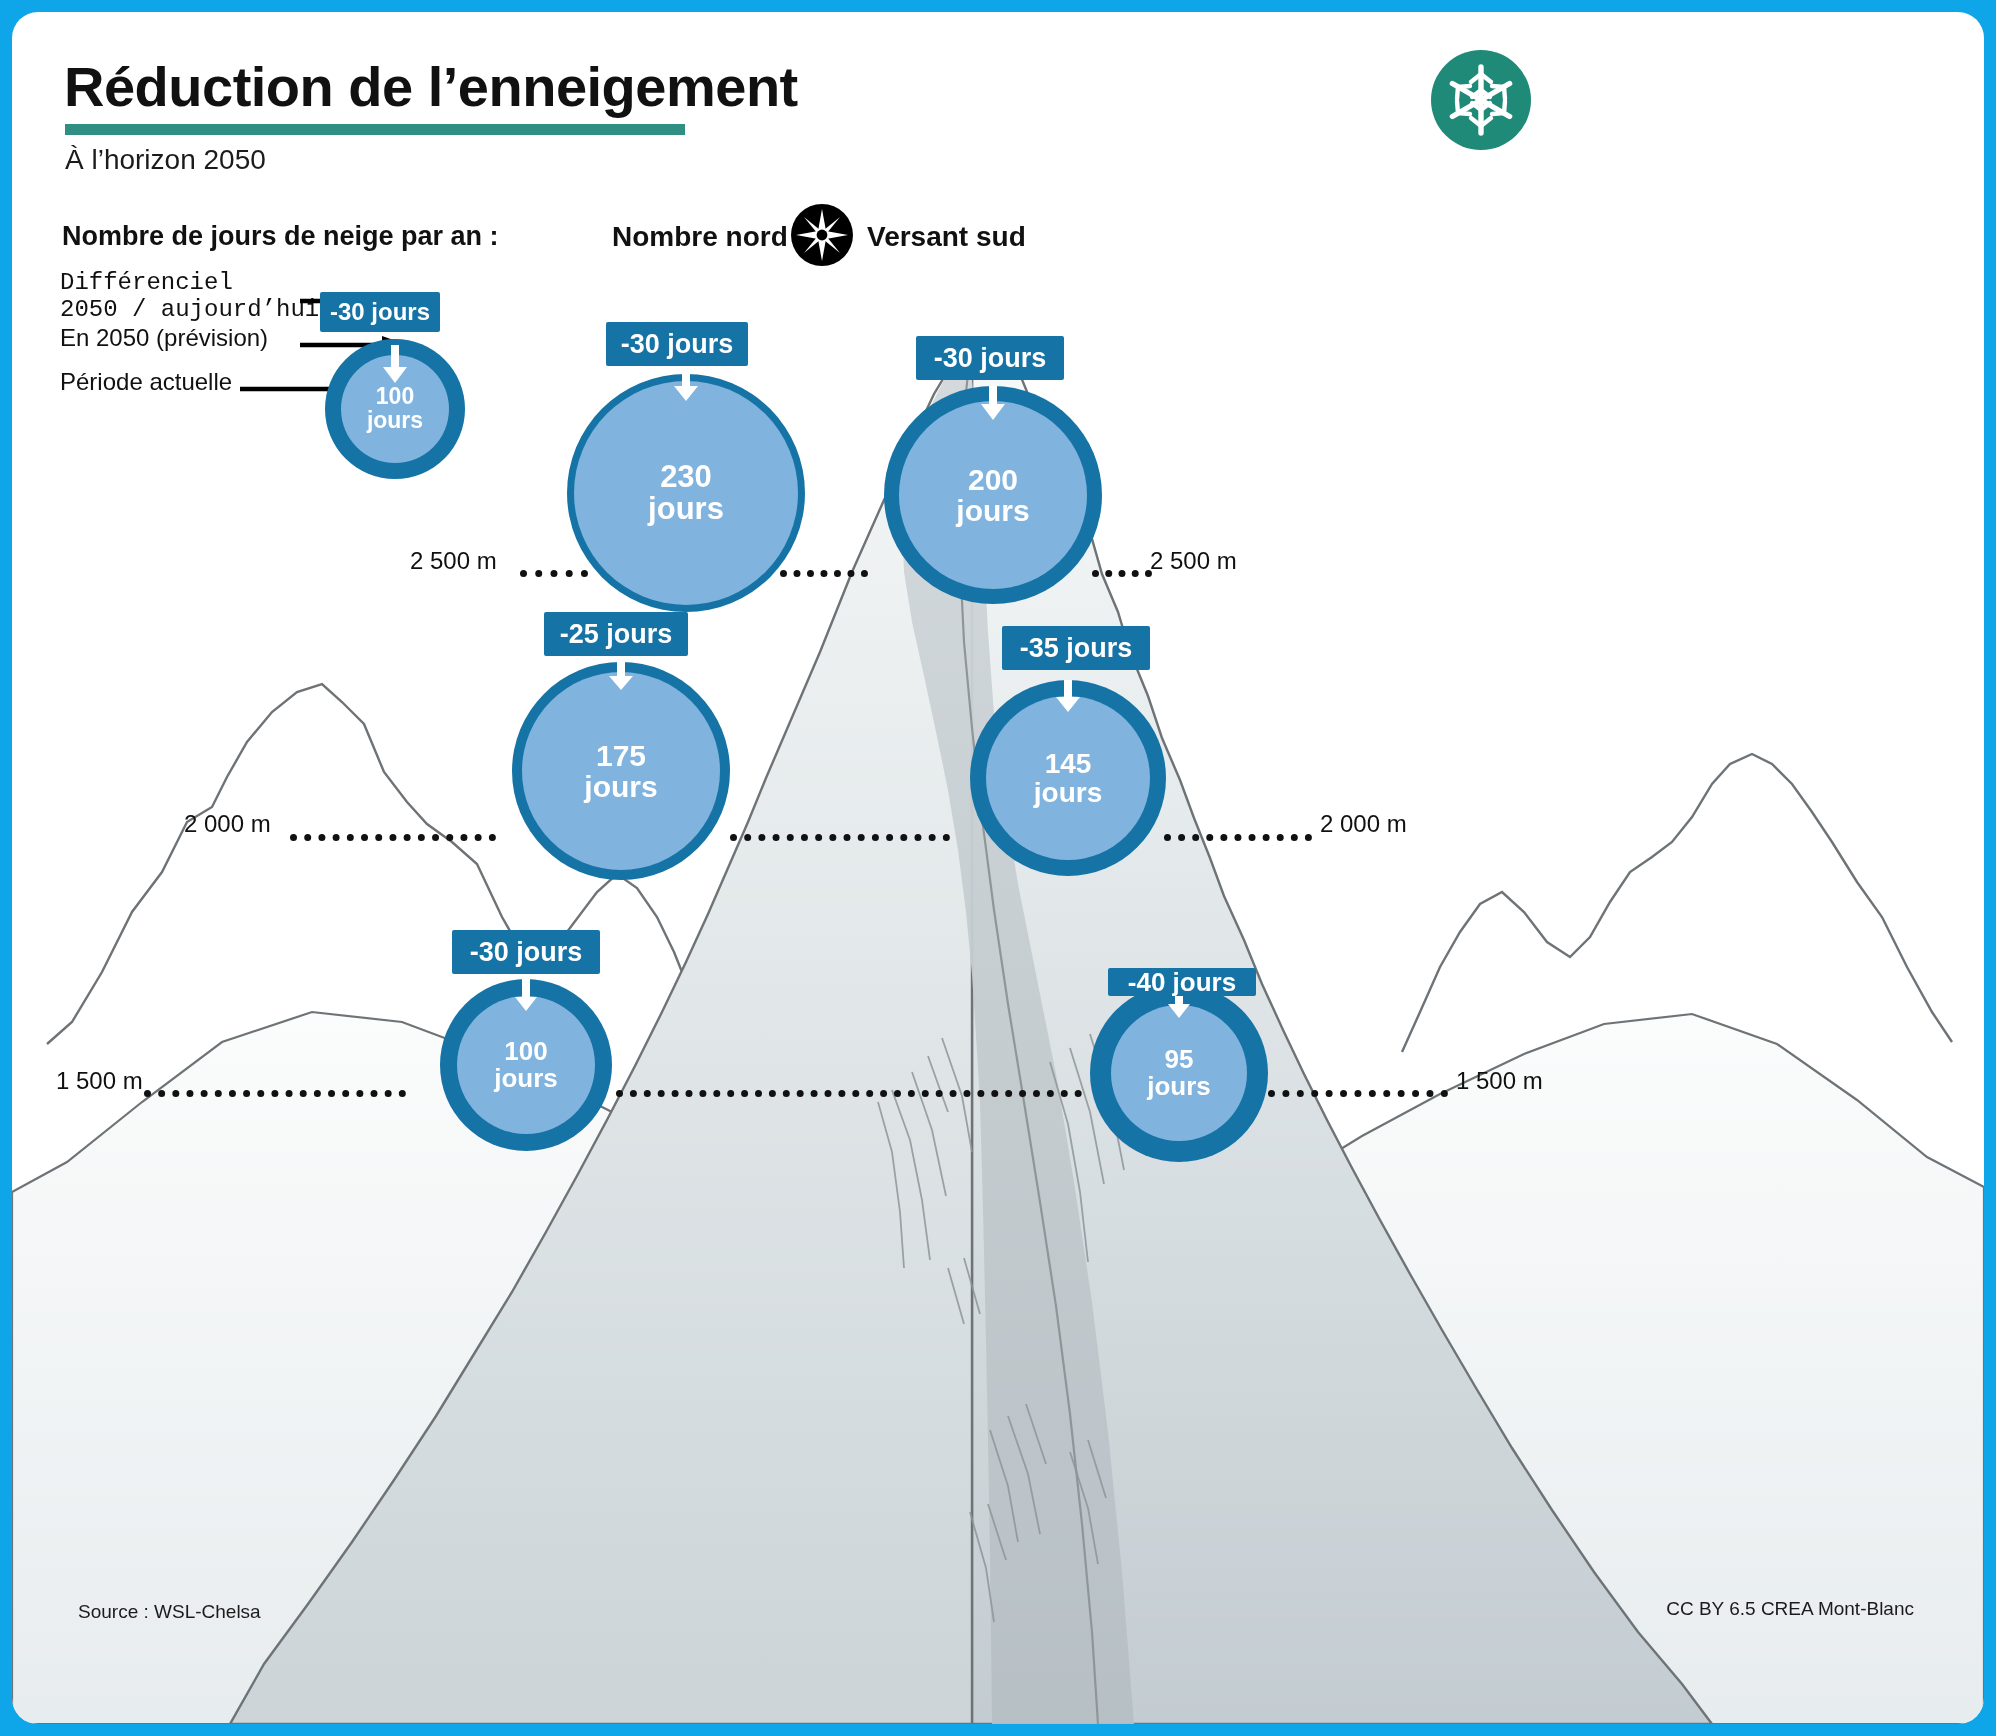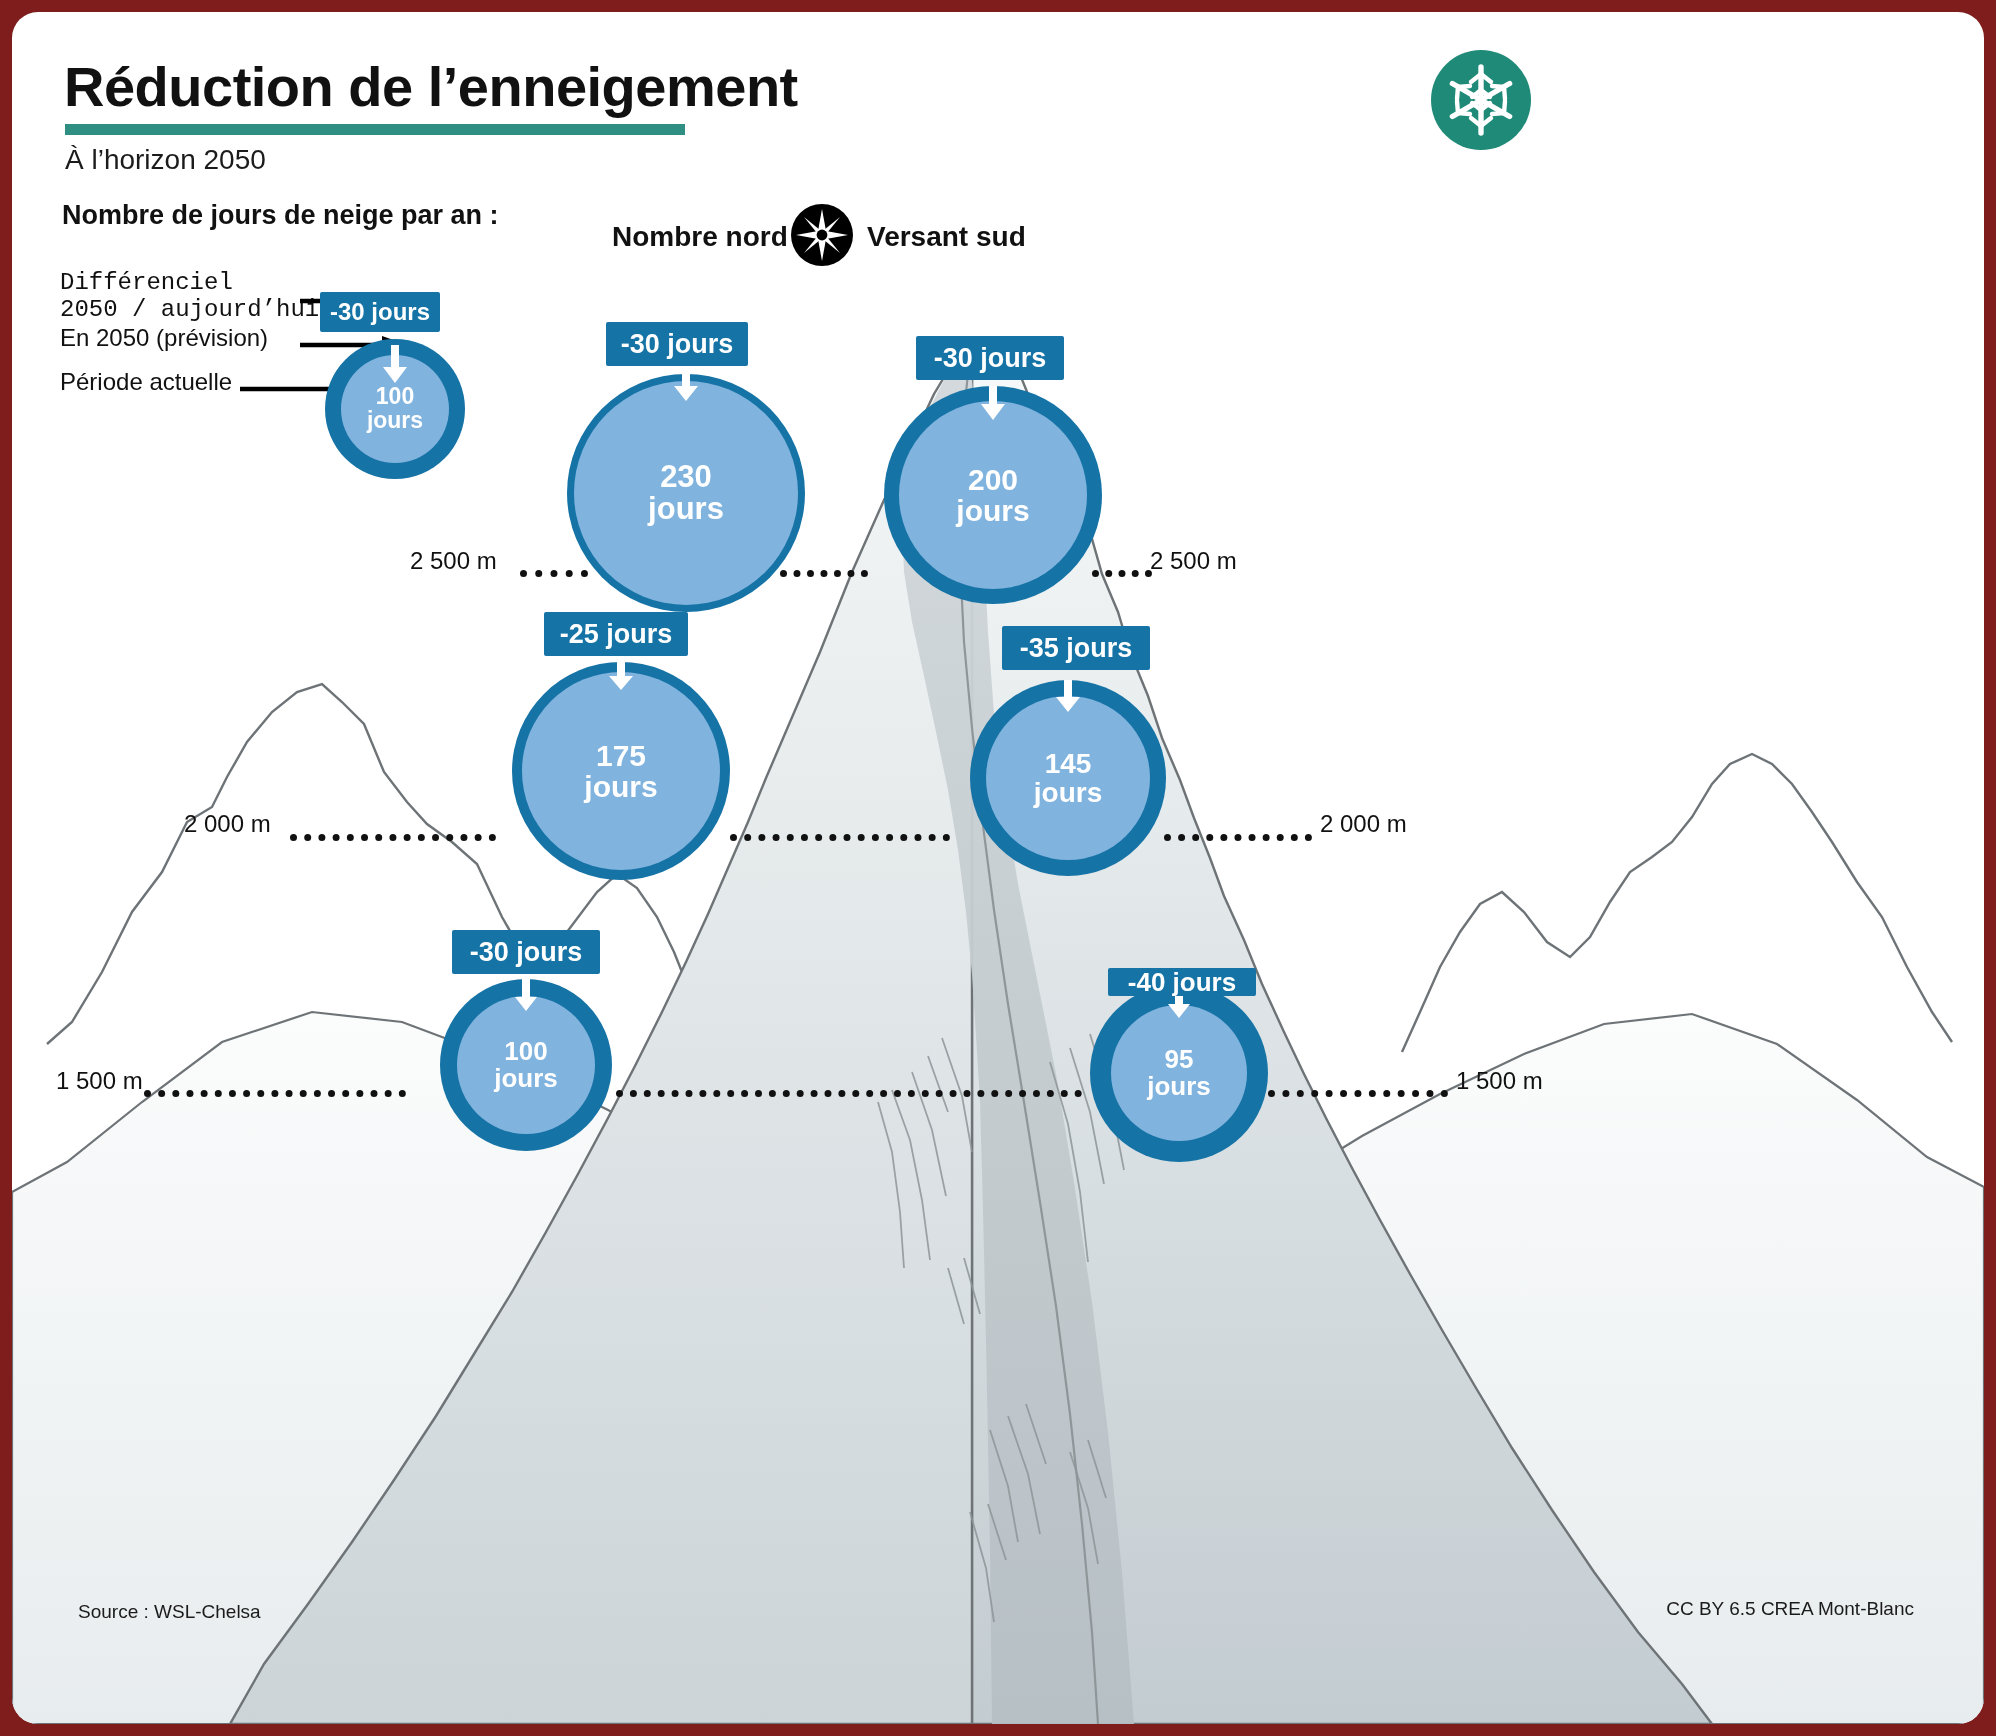--- a/index.html
+++ b/index.html
@@ -1,20 +1,20 @@
 <!DOCTYPE html>
 <html lang="fr"><head>
 <meta charset="utf-8">
 <style>
   html,body{margin:0;padding:0;background:#000;}
   body{width:1996px;height:1736px;font-family:"Liberation Sans",sans-serif;}
 
   .frame{
     position:relative;width:1996px;height:1736px;box-sizing:border-box;
-    background:#7f1d1d;overflow:hidden;
+    background:#0ea5e9;overflow:hidden;
   }
   .card{
     position:absolute;left:12px;top:12px;width:1972px;height:1712px;
     background:#ffffff;border-radius:26px;box-sizing:border-box;
     overflow:hidden;
   }
 
   
   .scene{position:absolute;left:0;top:0;width:1972px;height:1712px;}
   .scene svg{position:absolute;left:0;top:0;}
@@ -35,21 +35,21 @@
   }
 
   .logo{
     position:absolute;left:1419px;top:38px;width:100px;height:100px;
     border-radius:50%;background:#1f8a77;
   }
   .logo svg{position:absolute;left:0;top:0;}
 
   
   .legend-title{
-    position:absolute;left:50px;top:188px;
+    position:absolute;left:50px;top:209px;
     font-size:27px;font-weight:bold;color:#111;white-space:nowrap;
   }
   .legend-row{
     position:absolute;font-size:24px;color:#111;white-space:nowrap;line-height:1.12;
   }
   .lr1{left:48px;top:258px;font-family:Liberation Mono, monospace;}
   .lr2{left:48px;top:313px;}
   .lr3{left:48px;top:357px;}
 
   .legend-arrow{position:absolute;}

